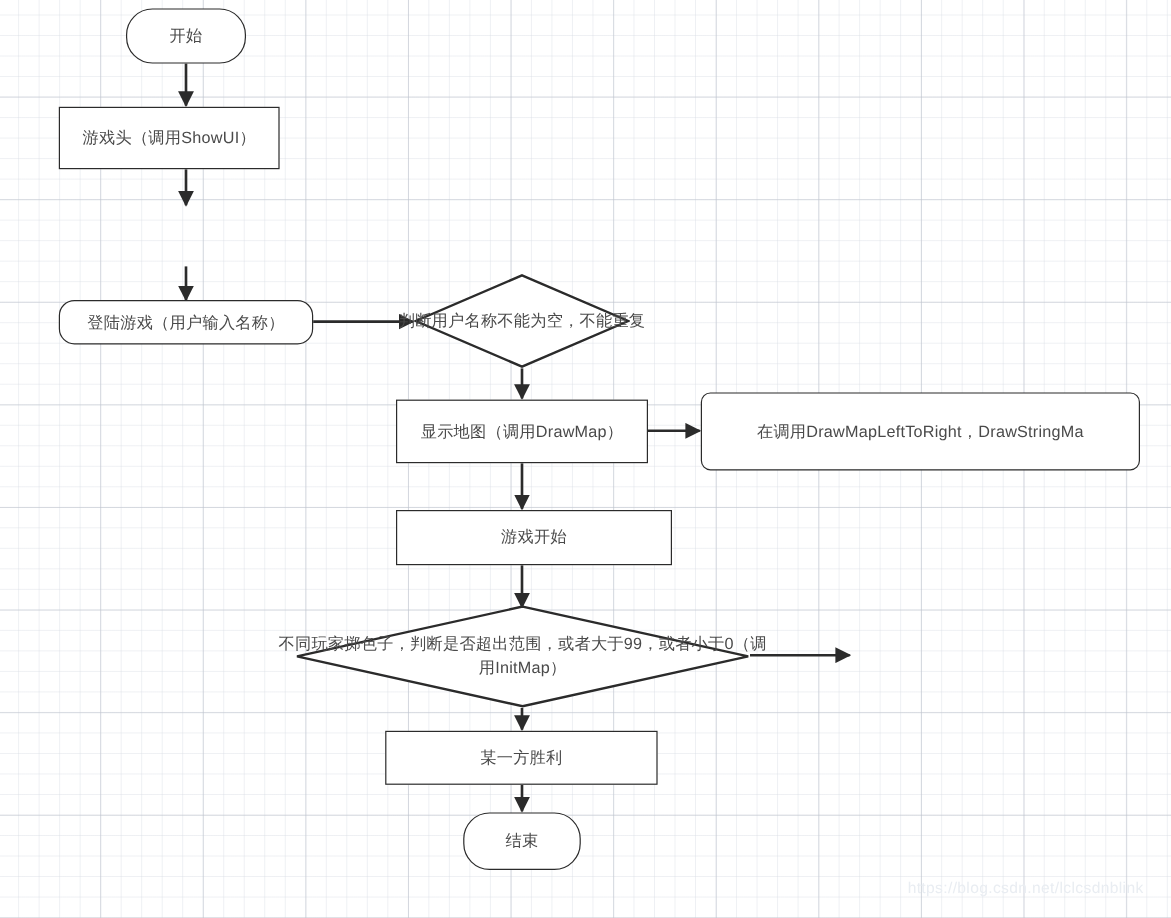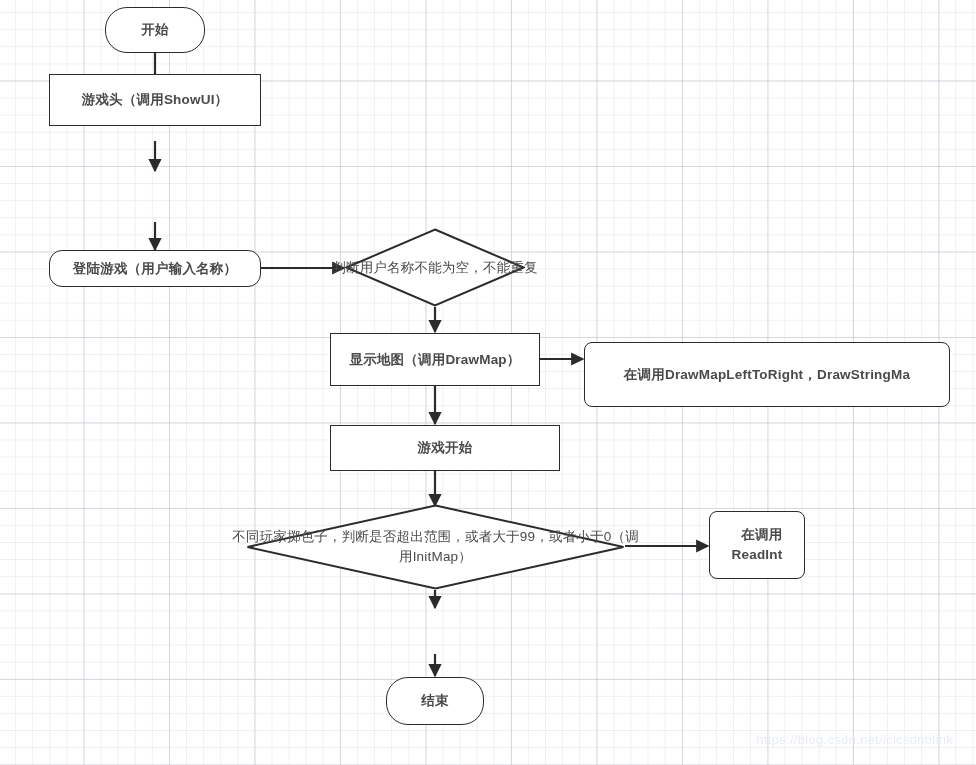--- a/index.html
+++ b/index.html
@@ -39,23 +39,22 @@
     position: absolute;
     box-sizing: border-box;
     background: #ffffff;
     border: 1.6px solid #2b2b2b;
     color: #4a4a4a;
     font-size: 13.5px;
     line-height: 1.45;
     display: flex;
     align-items: center;
     justify-content: center;
-    text-align: right;
+    text-align: left;
     letter-spacing: 0.2px;
-    font-weight: bold;
   }
 
   .node.terminal {
     border-radius: 22px;
   }
   .node.rounded {
     border-radius: 8px;
   }
 
   
@@ -124,60 +123,59 @@
 
     <line x1="435" y1="590" x2="435" y2="608" stroke="#2b2b2b" stroke-width="2.2" marker-end="url(#arrow)"></line>
 
     <line x1="435" y1="654" x2="435" y2="676" stroke="#2b2b2b" stroke-width="2.2" marker-end="url(#arrow)"></line>
   </svg>
 
   <div class="node terminal" style="left:105px; top:7px; width:100px; height:46px;">
     <span>开始</span>
   </div>
 
-  <div class="node" style="left:49px; top:74px; width:212px; height:52px;">
+  <div class="node" style="left:49px; top:89px; width:184px; height:52px;">
     <span>游戏头（调用ShowUI）</span>
   </div>
 
 
   <div class="node" style="left:49px; top:250px; width:212px; height:37px;border-radius:13px;">
     <span>登陆游戏（用户输入名称）</span>
   </div>
 
   <div class="decision" style="left:345px; top:228px; width:180px; height:79px;">
     <svg class="dshape" viewBox="0 0 180 79" preserveAspectRatio="none">
       <polygon points="90,1.5 178.5,39.5 90,77.5 1.5,39.5" fill="#ffffff" stroke="#2b2b2b" stroke-width="2" vector-effect="non-scaling-stroke"></polygon>
     </svg>
     <div class="dlabel">判断用户名称不能为空，不能重复</div>
   </div>
 
   <div class="node" style="left:330px; top:333px; width:210px; height:53px;">
     <span>显示地图（调用DrawMap）</span>
   </div>
 
-  <div class="node rounded" style="left:584px; top:327px; width:366px; height:65px;margin-top:15px;">
+  <div class="node rounded" style="left:584px; top:327px; width:366px; height:65px;">
     <span>在调用DrawMapLeftToRight，DrawStringMa</span>
   </div>
 
   <div class="node" style="left:330px; top:425px; width:230px; height:46px;">
     <span>游戏开始</span>
   </div>
 
   <div class="decision" style="left:246px; top:504px; width:379px; height:86px;">
     <svg class="dshape" viewBox="0 0 379 86" preserveAspectRatio="none">
       <polygon points="189.5,1.5 377.5,43 189.5,84.5 1.5,43" fill="#ffffff" stroke="#2b2b2b" stroke-width="2" vector-effect="non-scaling-stroke"></polygon>
     </svg>
     <div class="dlabel">不同玩家掷色子，判断是否超出范围，或者大于99，或者小于0（调用InitMap）</div>
   </div>
 
-  <div class="node rounded" style="left:709px; top:511px; width:96px; height:68px; white-space:pre-line;">
-    <span>在调用
-ReadInt</span>
+
+  <div class="node" style="left:321px; top:609px; width:227px; height:45px;">
+    <span>某一方胜利</span>
   </div>
-
 
   <div class="node terminal" style="left:386px; top:677px; width:98px; height:48px;">
     <span>结束</span>
   </div>
 
   <div class="watermark">https://blog.csdn.net/lclcsdnblink</div>
 
 </div>
 
 </body></html>

